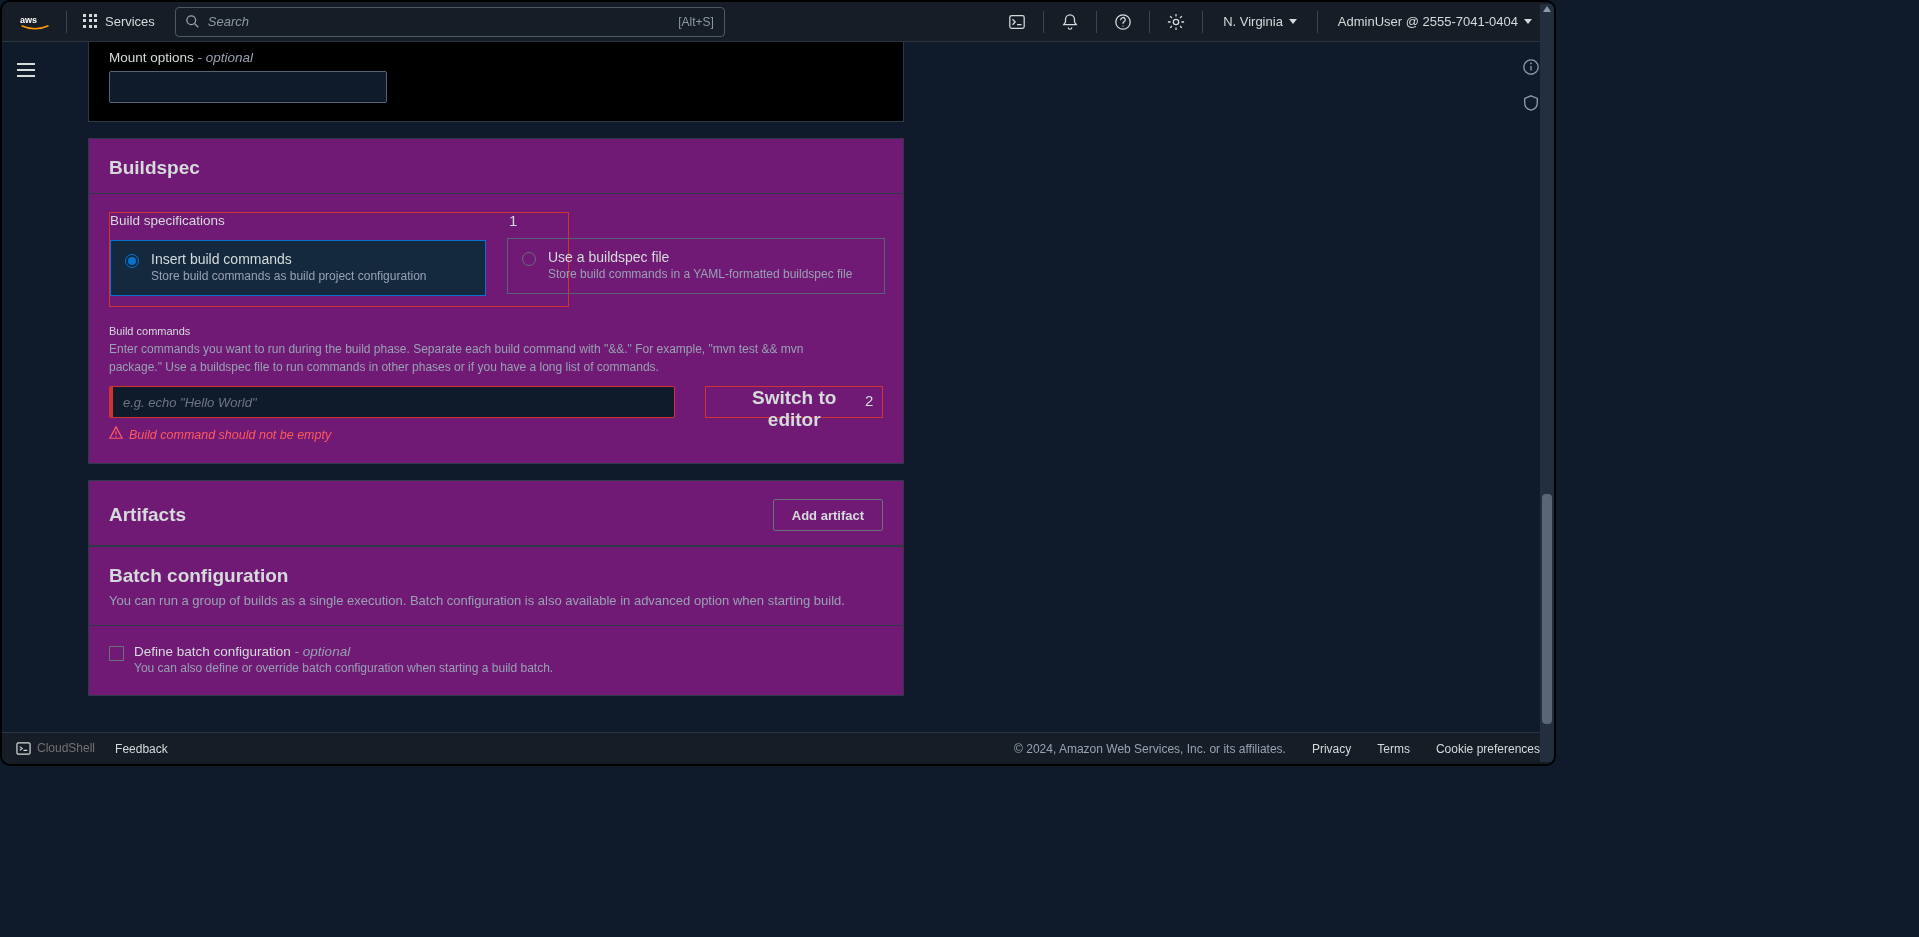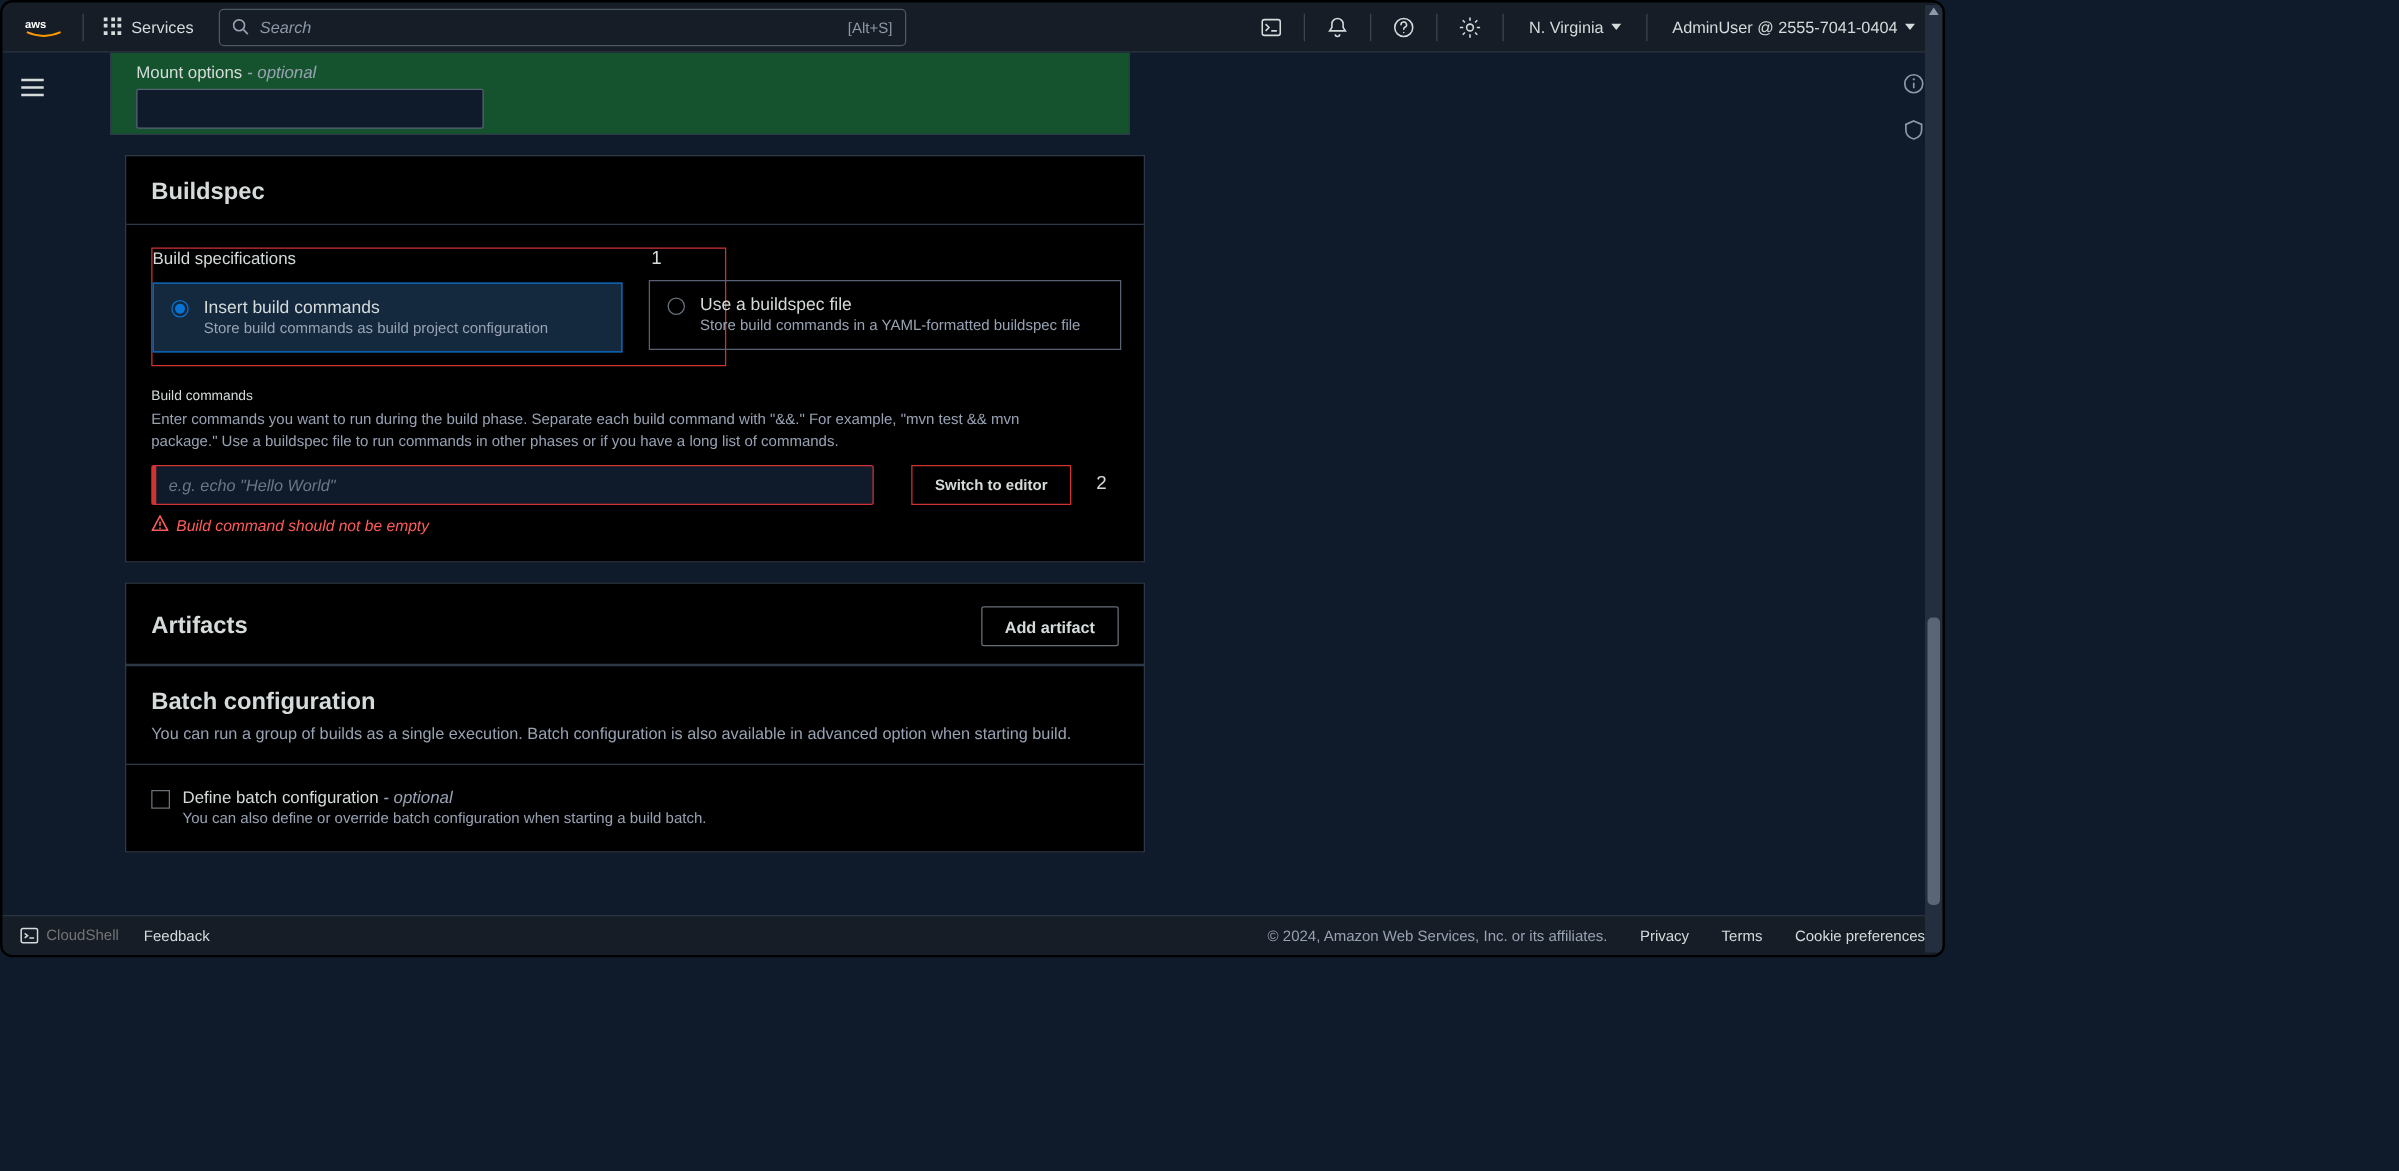--- a/index.html
+++ b/index.html
@@ -179,25 +179,25 @@
   left: 44px;
   right: 48px;
   top: 40px;
   bottom: 34px;
   overflow-y: auto;
   padding: 0 0 20px 0;
 }
 
 .section {
   width: 816px;
-  background: #000000;
+  background: #701a75;
   border: 1px solid #2e3948;
   border-radius: 0;
   margin-bottom: 16px;
-  margin-left: 54px;
+  margin-left: 42px;
 }
 
 .section-header {
   padding: 18px 20px 14px 20px;
 }
 .section-title {
   font-size: 19px;
   font-weight: 700;
   color: #d5dbdb;
 }
@@ -209,24 +209,24 @@
 }
 .section-body {
   border-top: 1px solid #2e3948;
   padding: 18px 20px 20px 20px;
 }
 
 
 .mount-section {
   width: 816px;
   margin-left: 42px;
-  background: #14532d;
+  background: #000000;
   border: 1px solid #2e3948;
   border-top: none;
-  padding: 0 20px 4px 20px;
+  padding: 0 20px 18px 20px;
   margin-bottom: 16px;
 }
 .field-label {
   font-size: 13.5px;
   color: #d5dbdb;
   margin-bottom: 6px;
   display: block;
 }
 .optional-text {
   font-style: italic;
@@ -335,21 +335,21 @@
   font-style: italic;
   outline: none;
 }
 .commands-input::placeholder { color: #6c7685; font-style: italic; }
 .switch-editor-btn {
   height: 32px;
   padding: 0 18px;
   border: 1px solid #d13232;
   background: transparent;
   color: #d5dbdb;
-  font-size: 12px;
+  font-size: 19px;
   font-weight: 600;
   cursor: pointer;
 }
 .error-msg {
   display: flex;
   align-items: center;
   gap: 6px;
   margin-top: 8px;
   color: #ff5b5b;
   font-size: 12.5px;

